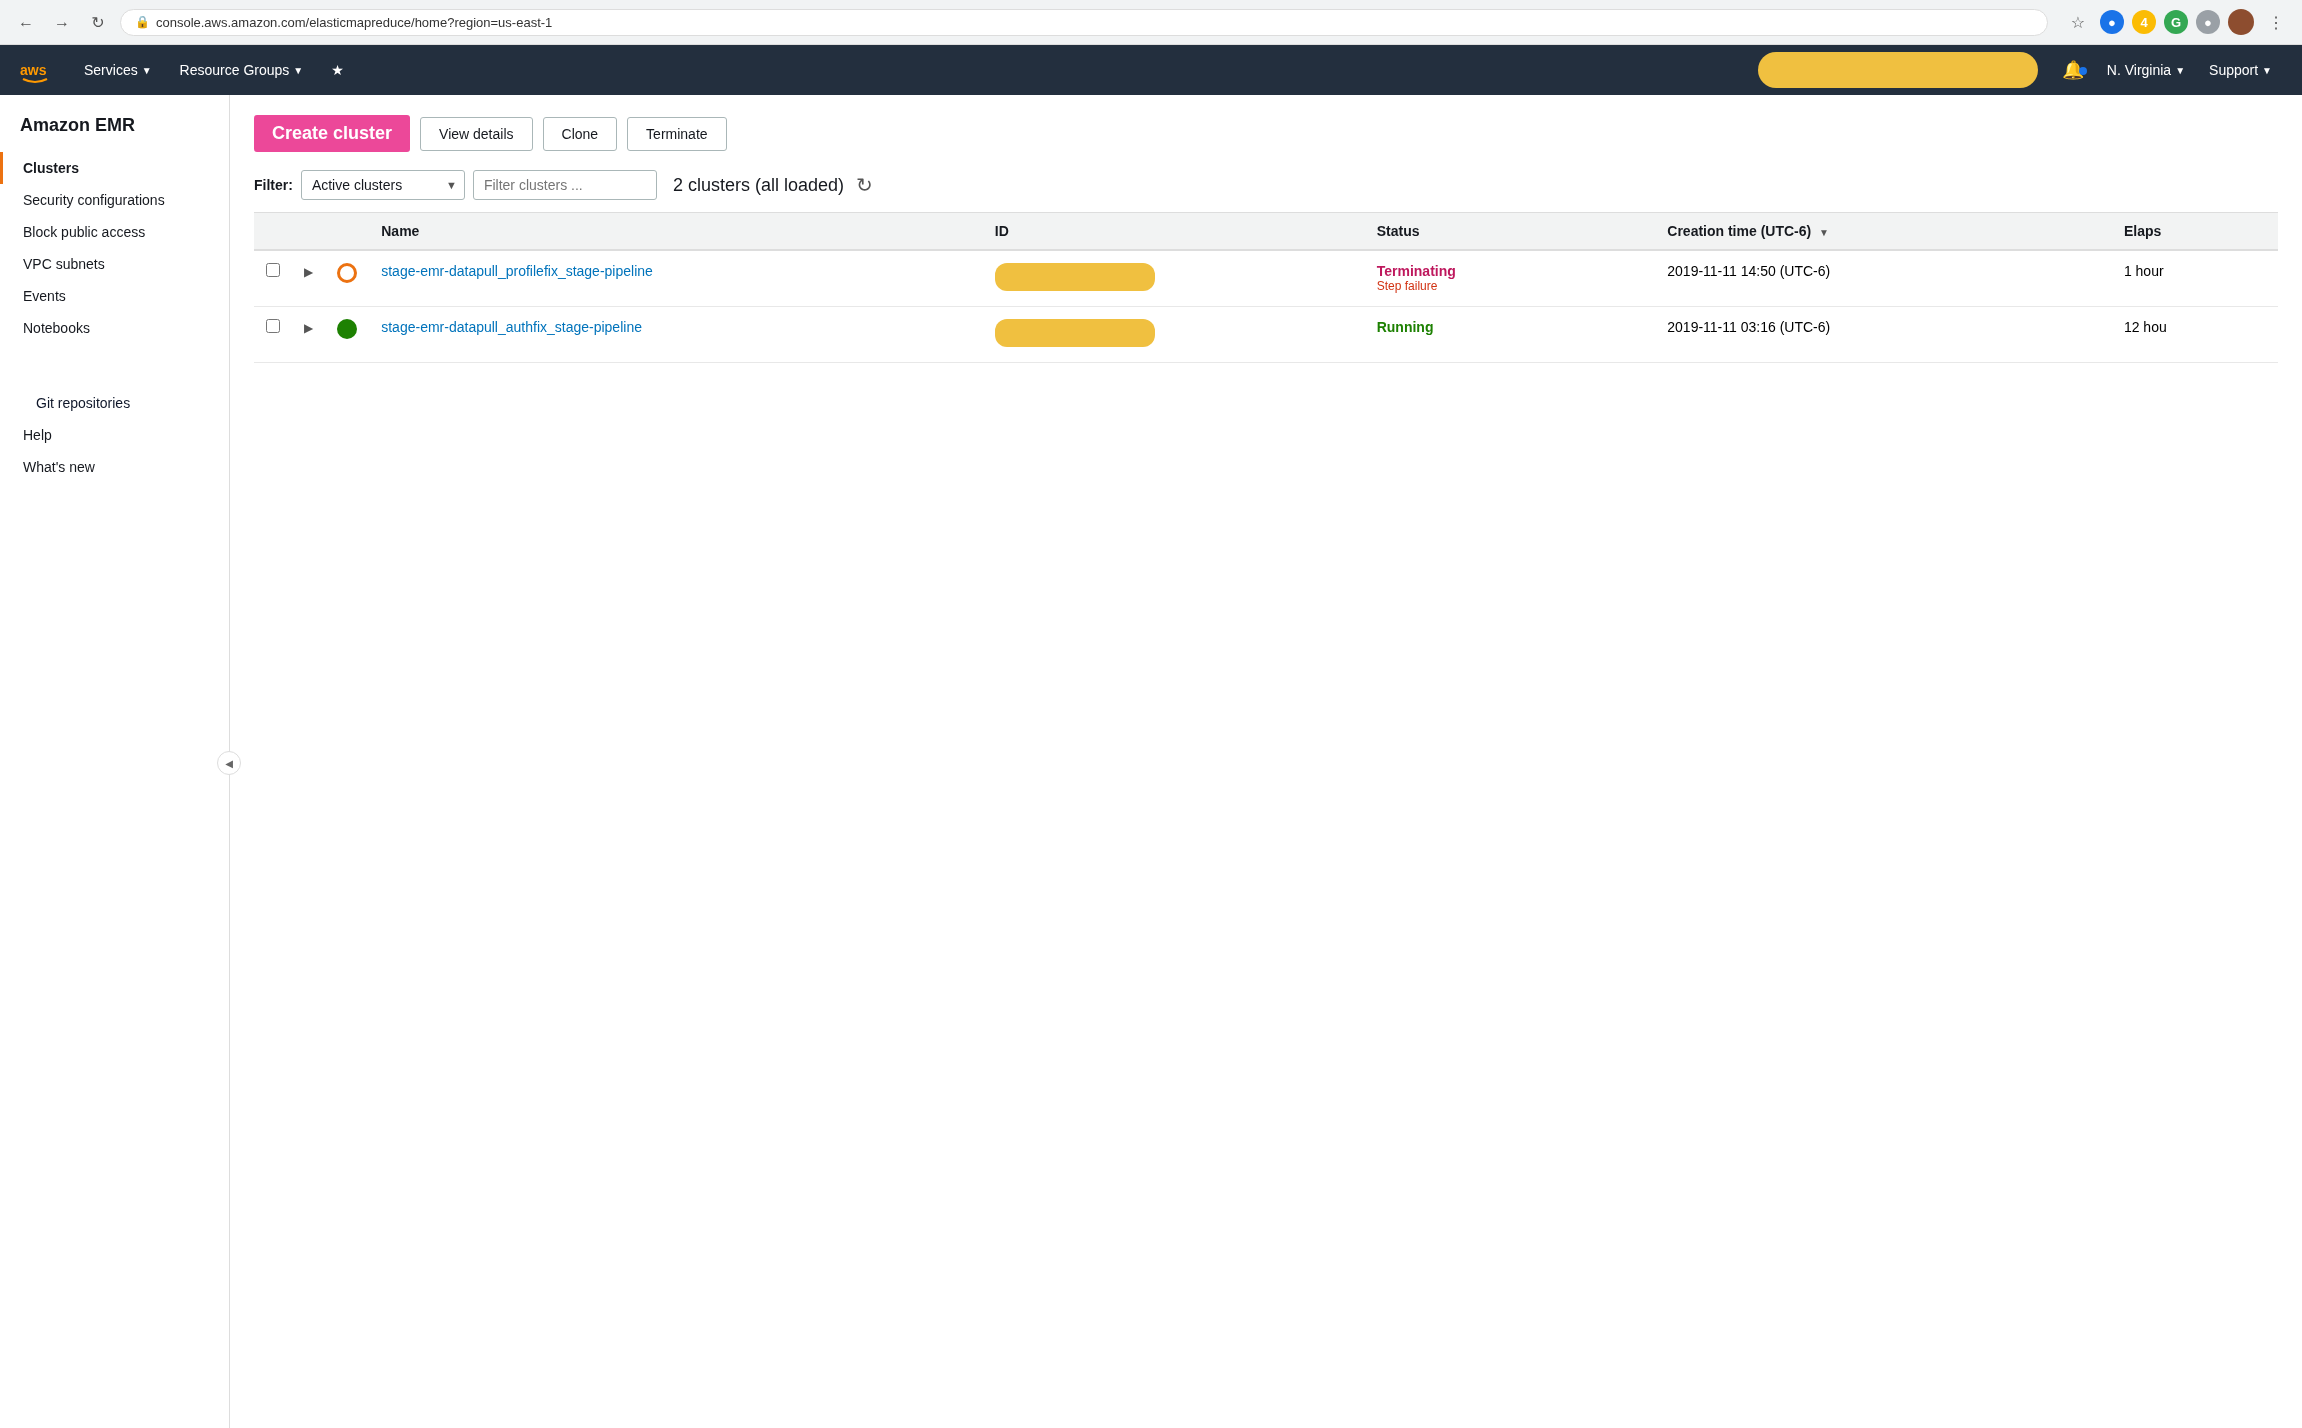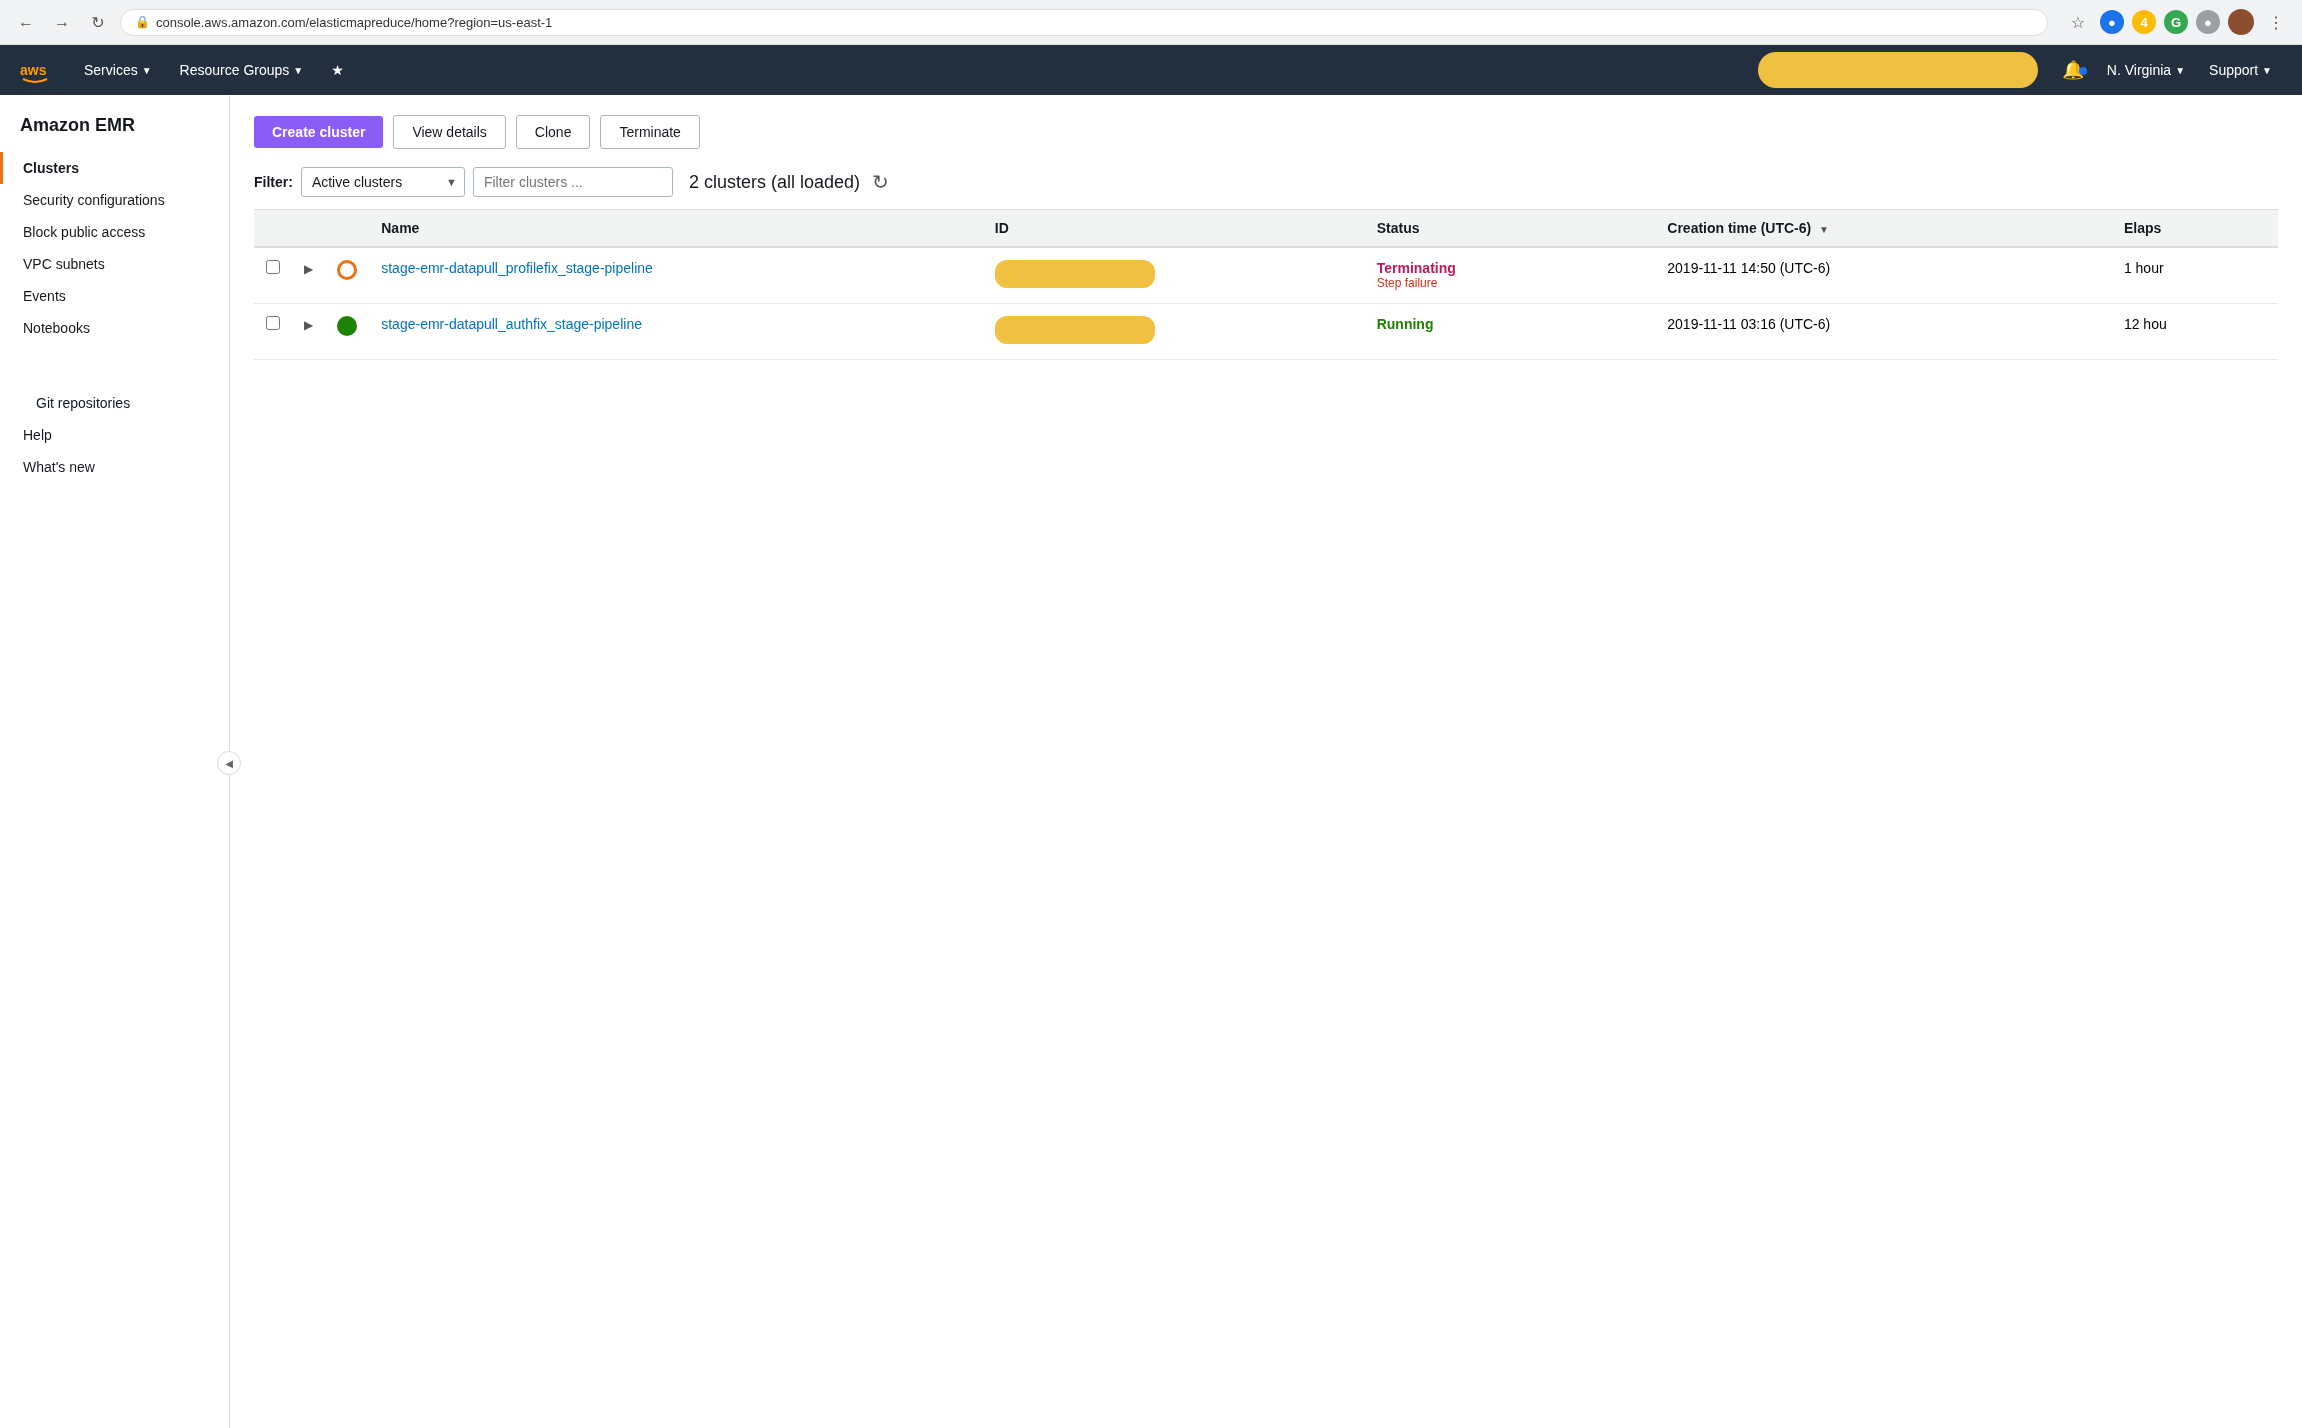--- a/index.html
+++ b/index.html
@@ -170,27 +170,27 @@
     }
 
     
     .toolbar {
       display: flex;
       gap: 10px;
       margin-bottom: 18px;
       align-items: center;
     }
     .btn-primary {
-      background: #8b5cf6;
+      background: #ec4899;
       color: #fff;
       border: none;
       padding: 8px 18px;
       border-radius: 3px;
       cursor: pointer;
-      font-size: 14px;
+      font-size: 18px;
       font-weight: 600;
     }
     .btn-secondary {
       background: #fff;
       color: #16191f;
       border: 1px solid #aab7b8;
       padding: 8px 18px;
       border-radius: 3px;
       cursor: pointer;
       font-size: 14px;
@@ -222,21 +222,21 @@
       position: absolute; right: 8px;
       pointer-events: none;
       font-size: 11px;
       color: #555;
     }
     .filter-input {
       border: 1px solid #aab7b8;
       border-radius: 3px;
       padding: 6px 10px;
       font-size: 14px;
-      width: 200px;
+      width: 184px;
       color: #888;
     }
     .filter-count { font-size: 18px; color: #16191f; margin-left: 8px; }
     .refresh-btn {
       background: none; border: none; cursor: pointer;
       font-size: 20px; color: #555; margin-left: 4px;
     }
 
     
     .cluster-table {

